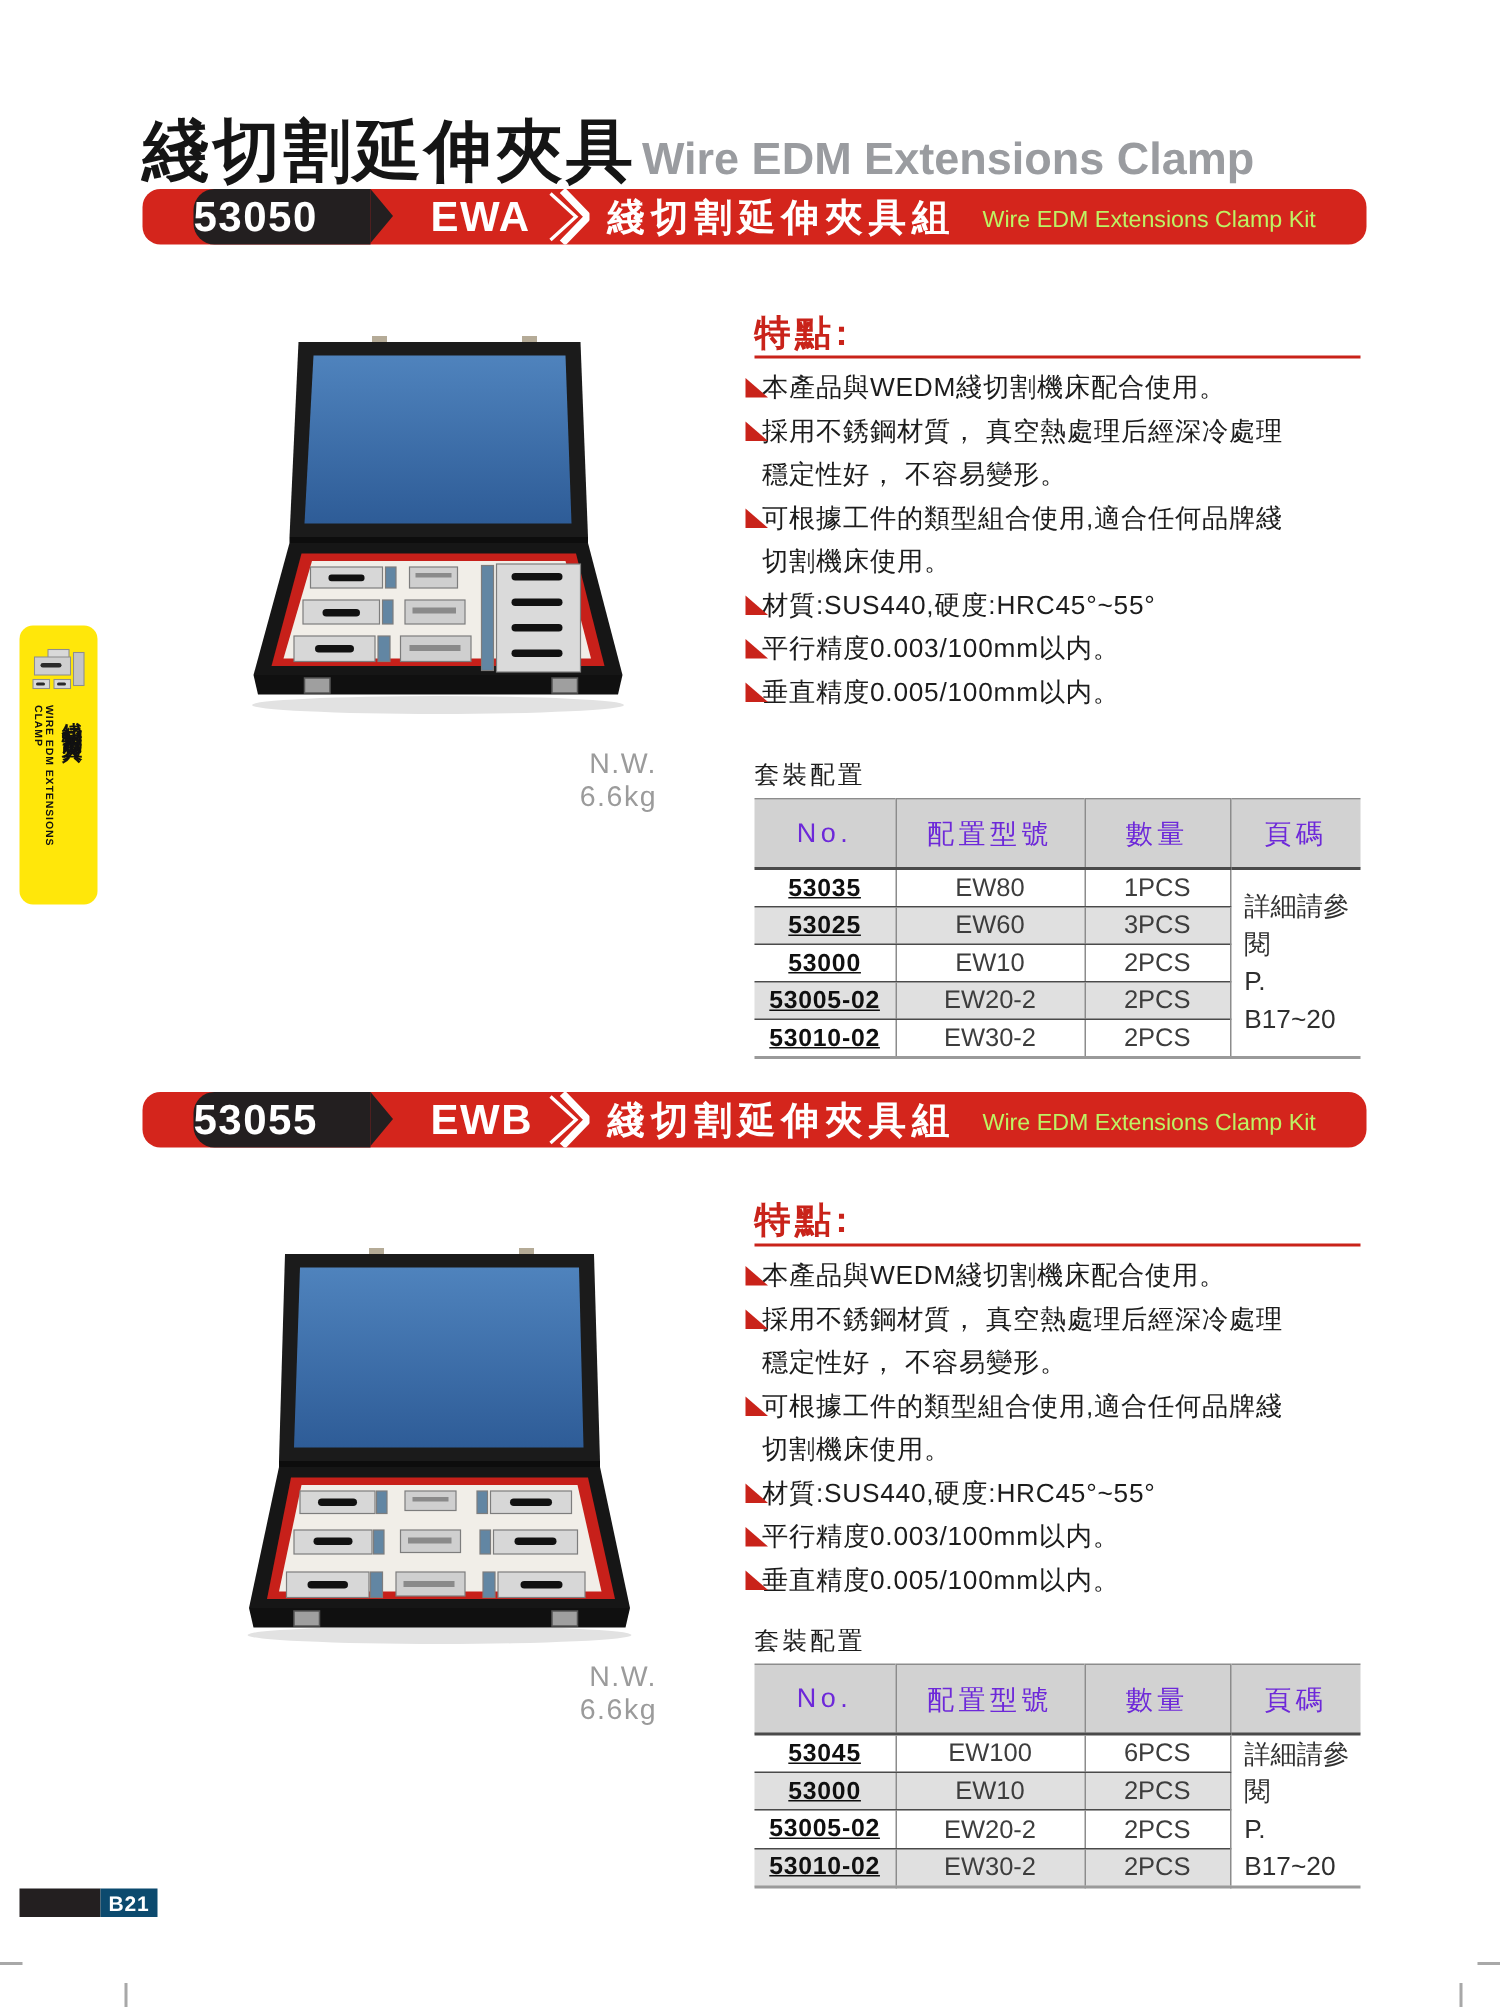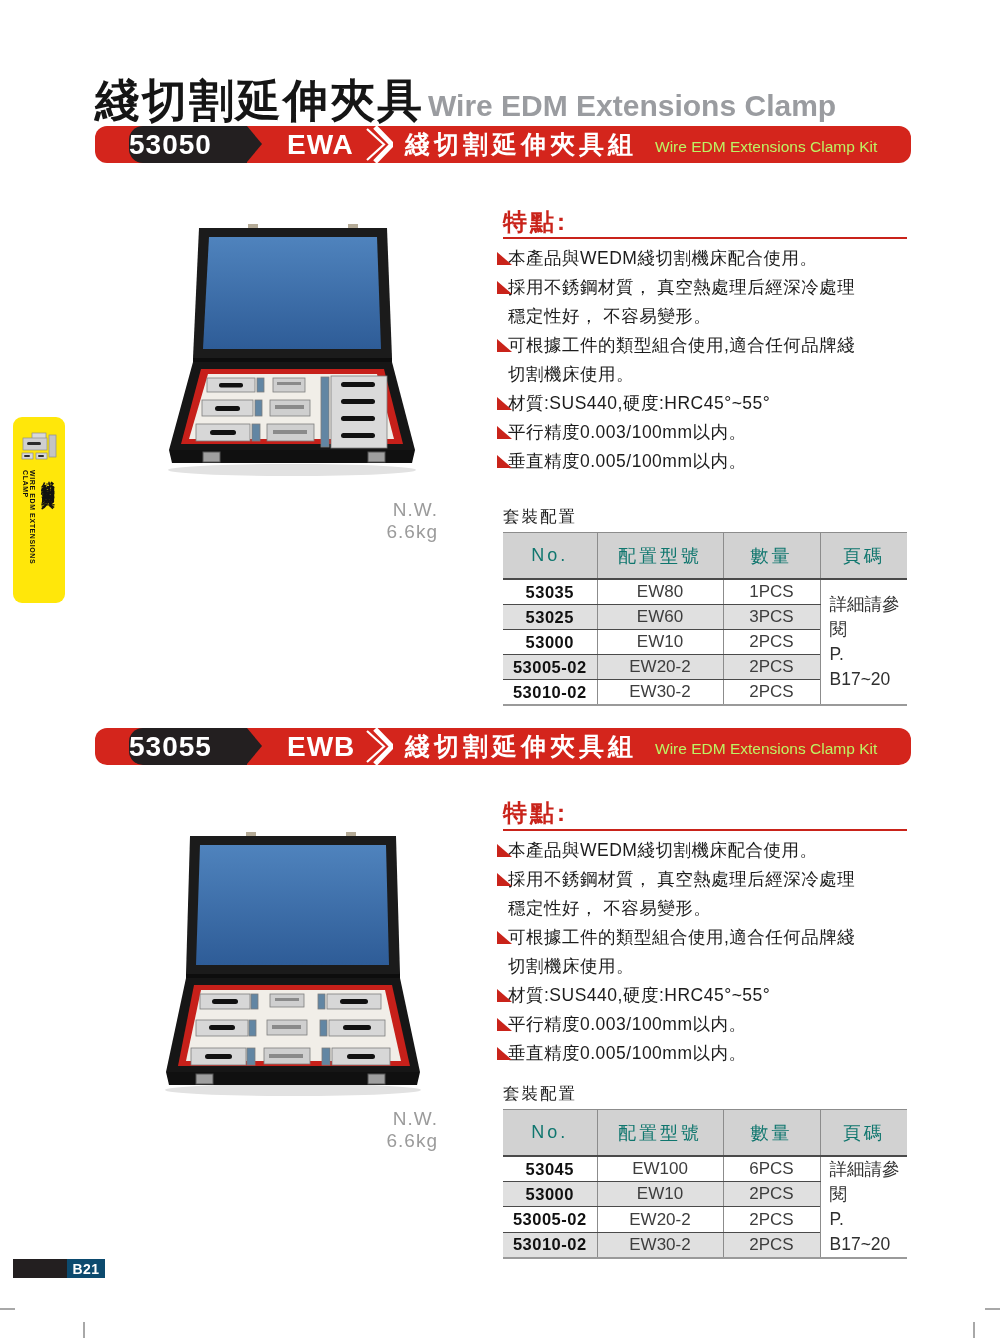--- a/index.html
+++ b/index.html
@@ -34,27 +34,27 @@
   .feat-list li{position:relative;padding-left:11px;font-size:17.5px;line-height:29px;color:#1c1c1c;
                 letter-spacing:0.5px;}
   .feat-text{white-space:pre-wrap;}
   .bullet{position:absolute;left:0;top:8px;width:0;height:0;
           border-left:15px solid #c9231a;border-top:13px solid transparent;}
 
   
   .config-label{position:absolute;left:503px;font-size:16.5px;color:#1d1d1d;letter-spacing:2px;}
   .config-table{position:absolute;left:503px;border-collapse:collapse;table-layout:fixed;width:404px;
                 border-top:1px solid #8c8c8c;border-bottom:2px solid #9a9a9a;}
-  .config-table th{background:#d2d2d2;height:43px;font-weight:400;font-size:18px;color:#0f766e;
+  .config-table th{background:#d2d2d2;height:43px;font-weight:400;font-size:18px;color:#6d28d9;
                    letter-spacing:3px;border-bottom:2px solid #4a4a4a;text-align:center;}
   .config-table th + th, .config-table td + td{border-left:1px solid #8c8c8c;}
   .config-table td{height:24px;text-align:center;font-size:17px;color:#3d3d3d;
                    border-bottom:1px solid #4a4a4a;padding:0;}
   .config-table tr:last-child td{border-bottom:none;}
-  .config-table td.no{font-weight:700;color:#101010;font-size:16.5px;letter-spacing:0.5px;}
+  .config-table td.no{font-weight:700;color:#101010;font-size:16.5px;letter-spacing:0.5px;text-decoration:underline;}
   .config-table tr.even td{background:#e0e0e0;}
   .config-table td.pageref{background:#ffffff;text-align:left;padding-left:9px;font-size:17.5px;
                            color:#2f2f2f;line-height:25px;vertical-align:middle;}
 
   
   .photo{position:absolute;}
   .nw{position:absolute;width:90px;text-align:right;font-size:19px;color:#9b9b9b;letter-spacing:1px;}
 
   
   .side-tab{position:absolute;left:13px;top:417px;width:52px;height:186px;background:#ffe70a;

